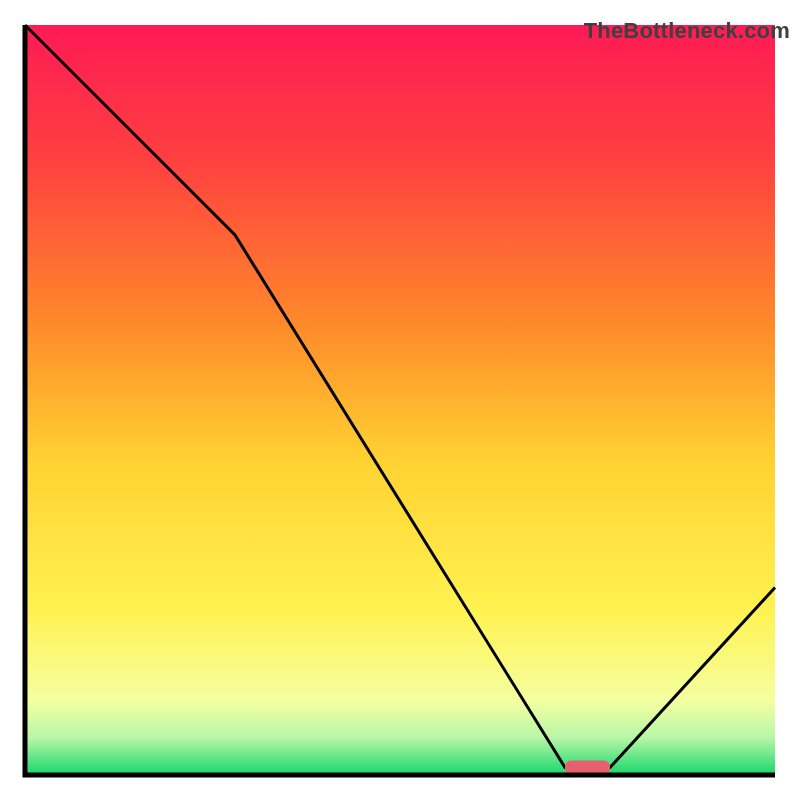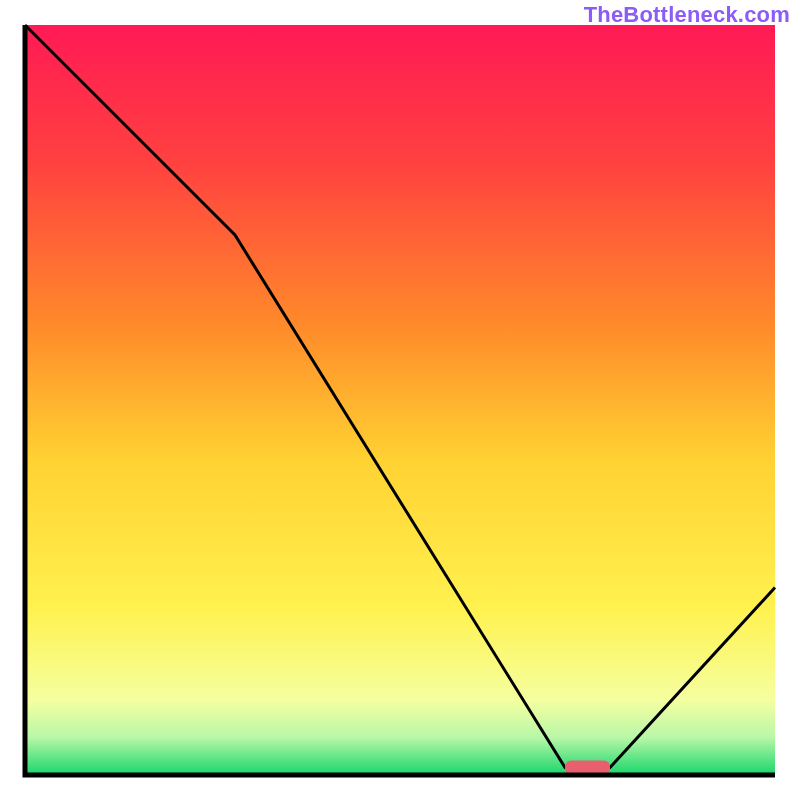--- a/index.html
+++ b/index.html
@@ -11,25 +11,25 @@
     font-family: Arial, Helvetica, sans-serif;
     overflow: hidden;
   }
   .container {
     position: relative;
     width: 800px;
     height: 800px;
   }
   .watermark {
     position: absolute;
-    top: 2px;
+    top: 18px;
     right: 10px;
     font-size: 22px;
     font-weight: 600;
-    color: #8b5cf6;
+    color: #404040;
     letter-spacing: 0.2px;
     z-index: 5;
   }
   svg.chart {
     position: absolute;
     left: 0;
     top: 0;
     width: 800px;
     height: 800px;
   }

